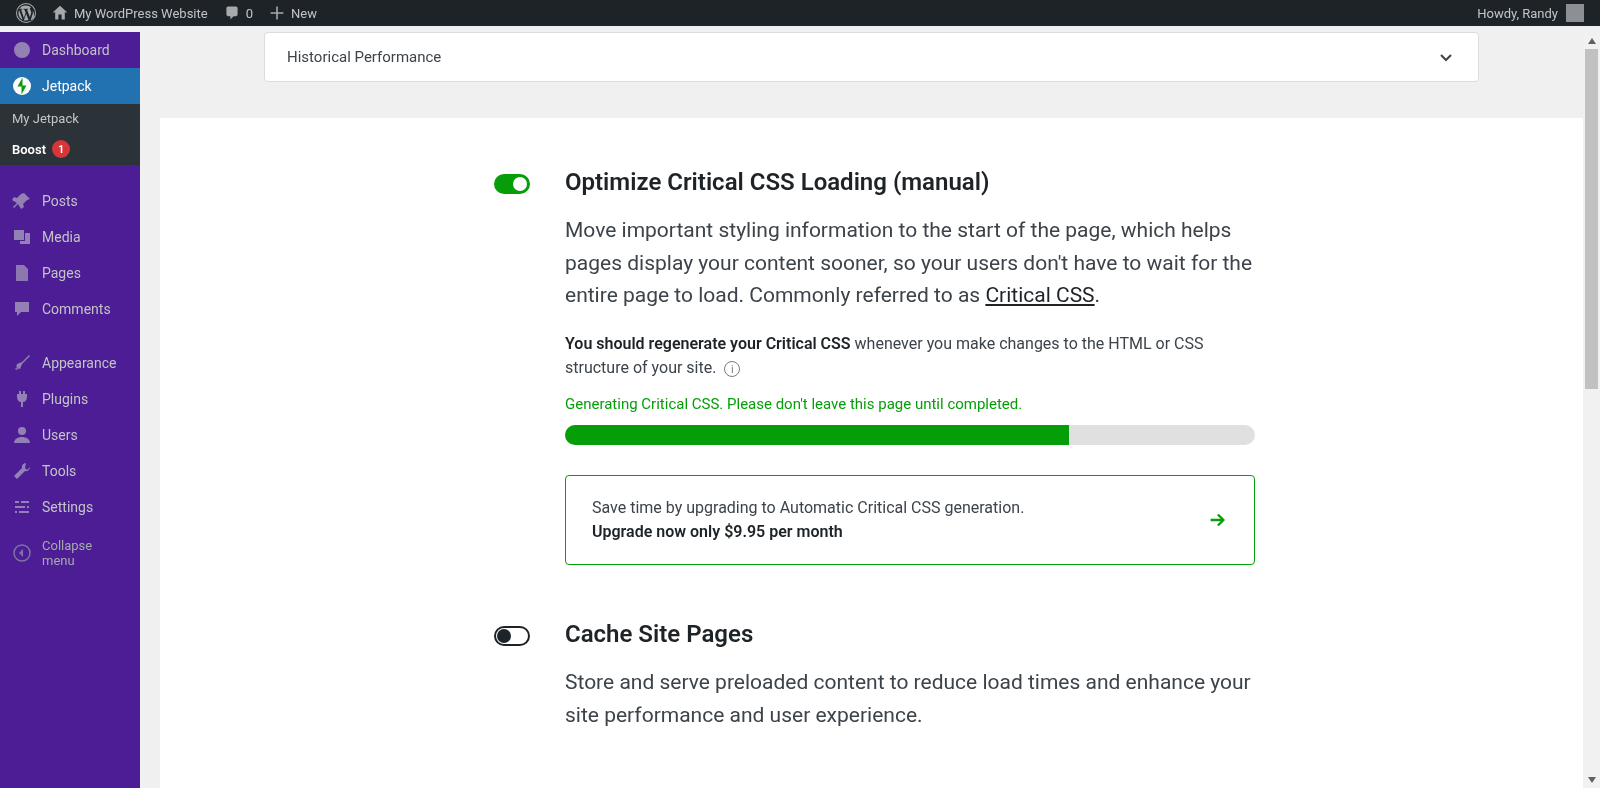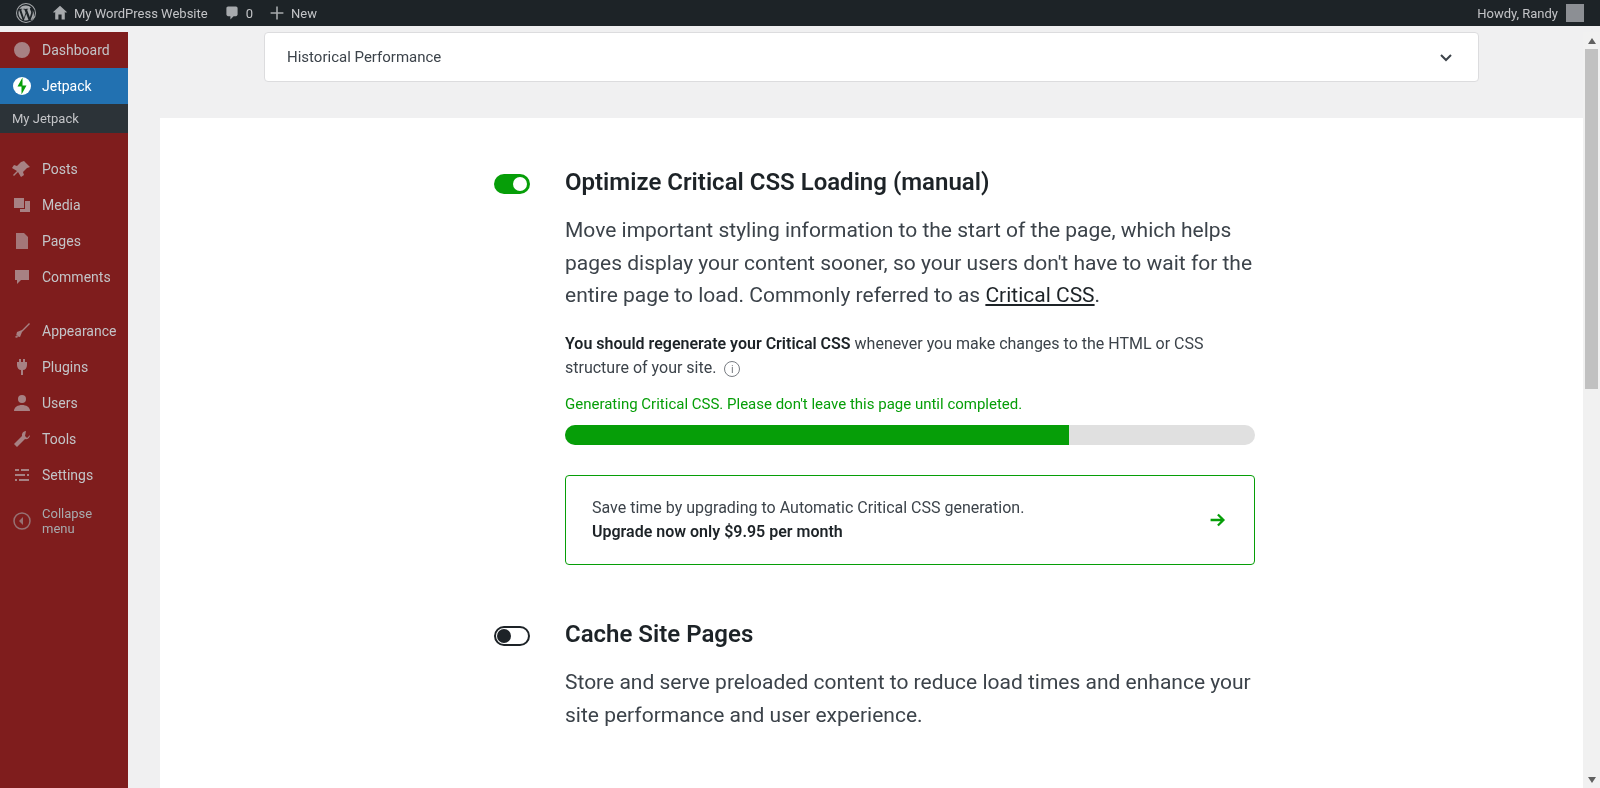--- a/index.html
+++ b/index.html
@@ -7,21 +7,21 @@
 
 
 .admin-bar { height: 26px; background: #1d2327; color: #c3c4c7; display: flex; align-items: center; padding: 12px 8px; font-size: 13px; justify-content: space-between; }
 .admin-bar-left { display: flex; align-items: center; gap: 0; }
 .admin-bar-item { display: flex; align-items: center; gap: 6px; padding: 0 8px; height: 32px; cursor: pointer; }
 .admin-bar-right { display: flex; align-items: center; gap: 8px; padding-right: 8px; }
 .admin-avatar { width: 18px; height: 18px; background: #8c8f94; }
 .wp-logo { width: 20px; height: 20px; }
 
 
-.sidebar { position: absolute; top: 32px; left: 0; width: 128px; height: calc(100% - 32px); background: #7f1d1d; color: #c3c4c7; font-size: 14px; }
+.sidebar { position: absolute; top: 32px; left: 0; width: 140px; height: calc(100% - 32px); background: #4c1d95; color: #c3c4c7; font-size: 14px; }
 .sidebar-item { display: flex; align-items: center; gap: 10px; padding: 8px 12px; cursor: pointer; position: relative; }
 .sidebar-item.active { background: #2271b1; color: #fff; }
 .sidebar-item.active::after { content: ""; position: absolute; right: -8px; top: 50%; transform: translateY(-50%); border: 8px solid transparent; border-right-color: #f0f0f1; }
 .sidebar-subitem { padding: 7px 12px; font-size: 13px; background: #2c3338; cursor: pointer; display: flex; align-items: center; gap: 6px; }
 .sidebar-subitem.selected { font-weight: 600; color: #fff; }
 .sidebar-icon { width: 20px; height: 20px; display: inline-flex; align-items: center; justify-content: center; opacity: 0.6; }
 .sidebar-item.active .sidebar-icon { opacity: 1; }
 .sidebar-sep { height: 5px; }
 .sidebar-sep-lg { height: 18px; }
 .badge { background: #d63638; color: #fff; border-radius: 9px; min-width: 18px; height: 18px; font-size: 11px; display: inline-flex; align-items: center; justify-content: center; padding: 0 5px; }
@@ -112,20 +112,24 @@
         <svg width="20" height="20" viewBox="0 0 20 20">
           <circle cx="10" cy="10" r="9" fill="#fff"></circle>
           <path fill="#069e08" d="M10.5 1.5v9H5.5zM9.5 18.5v-9h5z"></path>
         </svg>
       </span>
     <span>Jetpack</span>
   </div>
   <div class="sidebar-subitem">
     <span>My Jetpack</span>
   </div>
+  <div class="sidebar-subitem selected">
+    <span>Boost</span>
+    <span class="badge">1</span>
+  </div>
   <div class="sidebar-sep-lg"></div>
   <div class="sidebar-item">
     <span class="sidebar-icon">
         <svg width="20" height="20" viewBox="0 0 20 20" fill="currentColor">
           <path d="M12 2l6 6-3 1-4 4 1 3-3 2-3-5-4 4-1-1 4-4-5-3 2-3 3 1 4-4z"></path>
         </svg>
       </span>
     <span>Posts</span>
   </div>
   <div class="sidebar-item">

